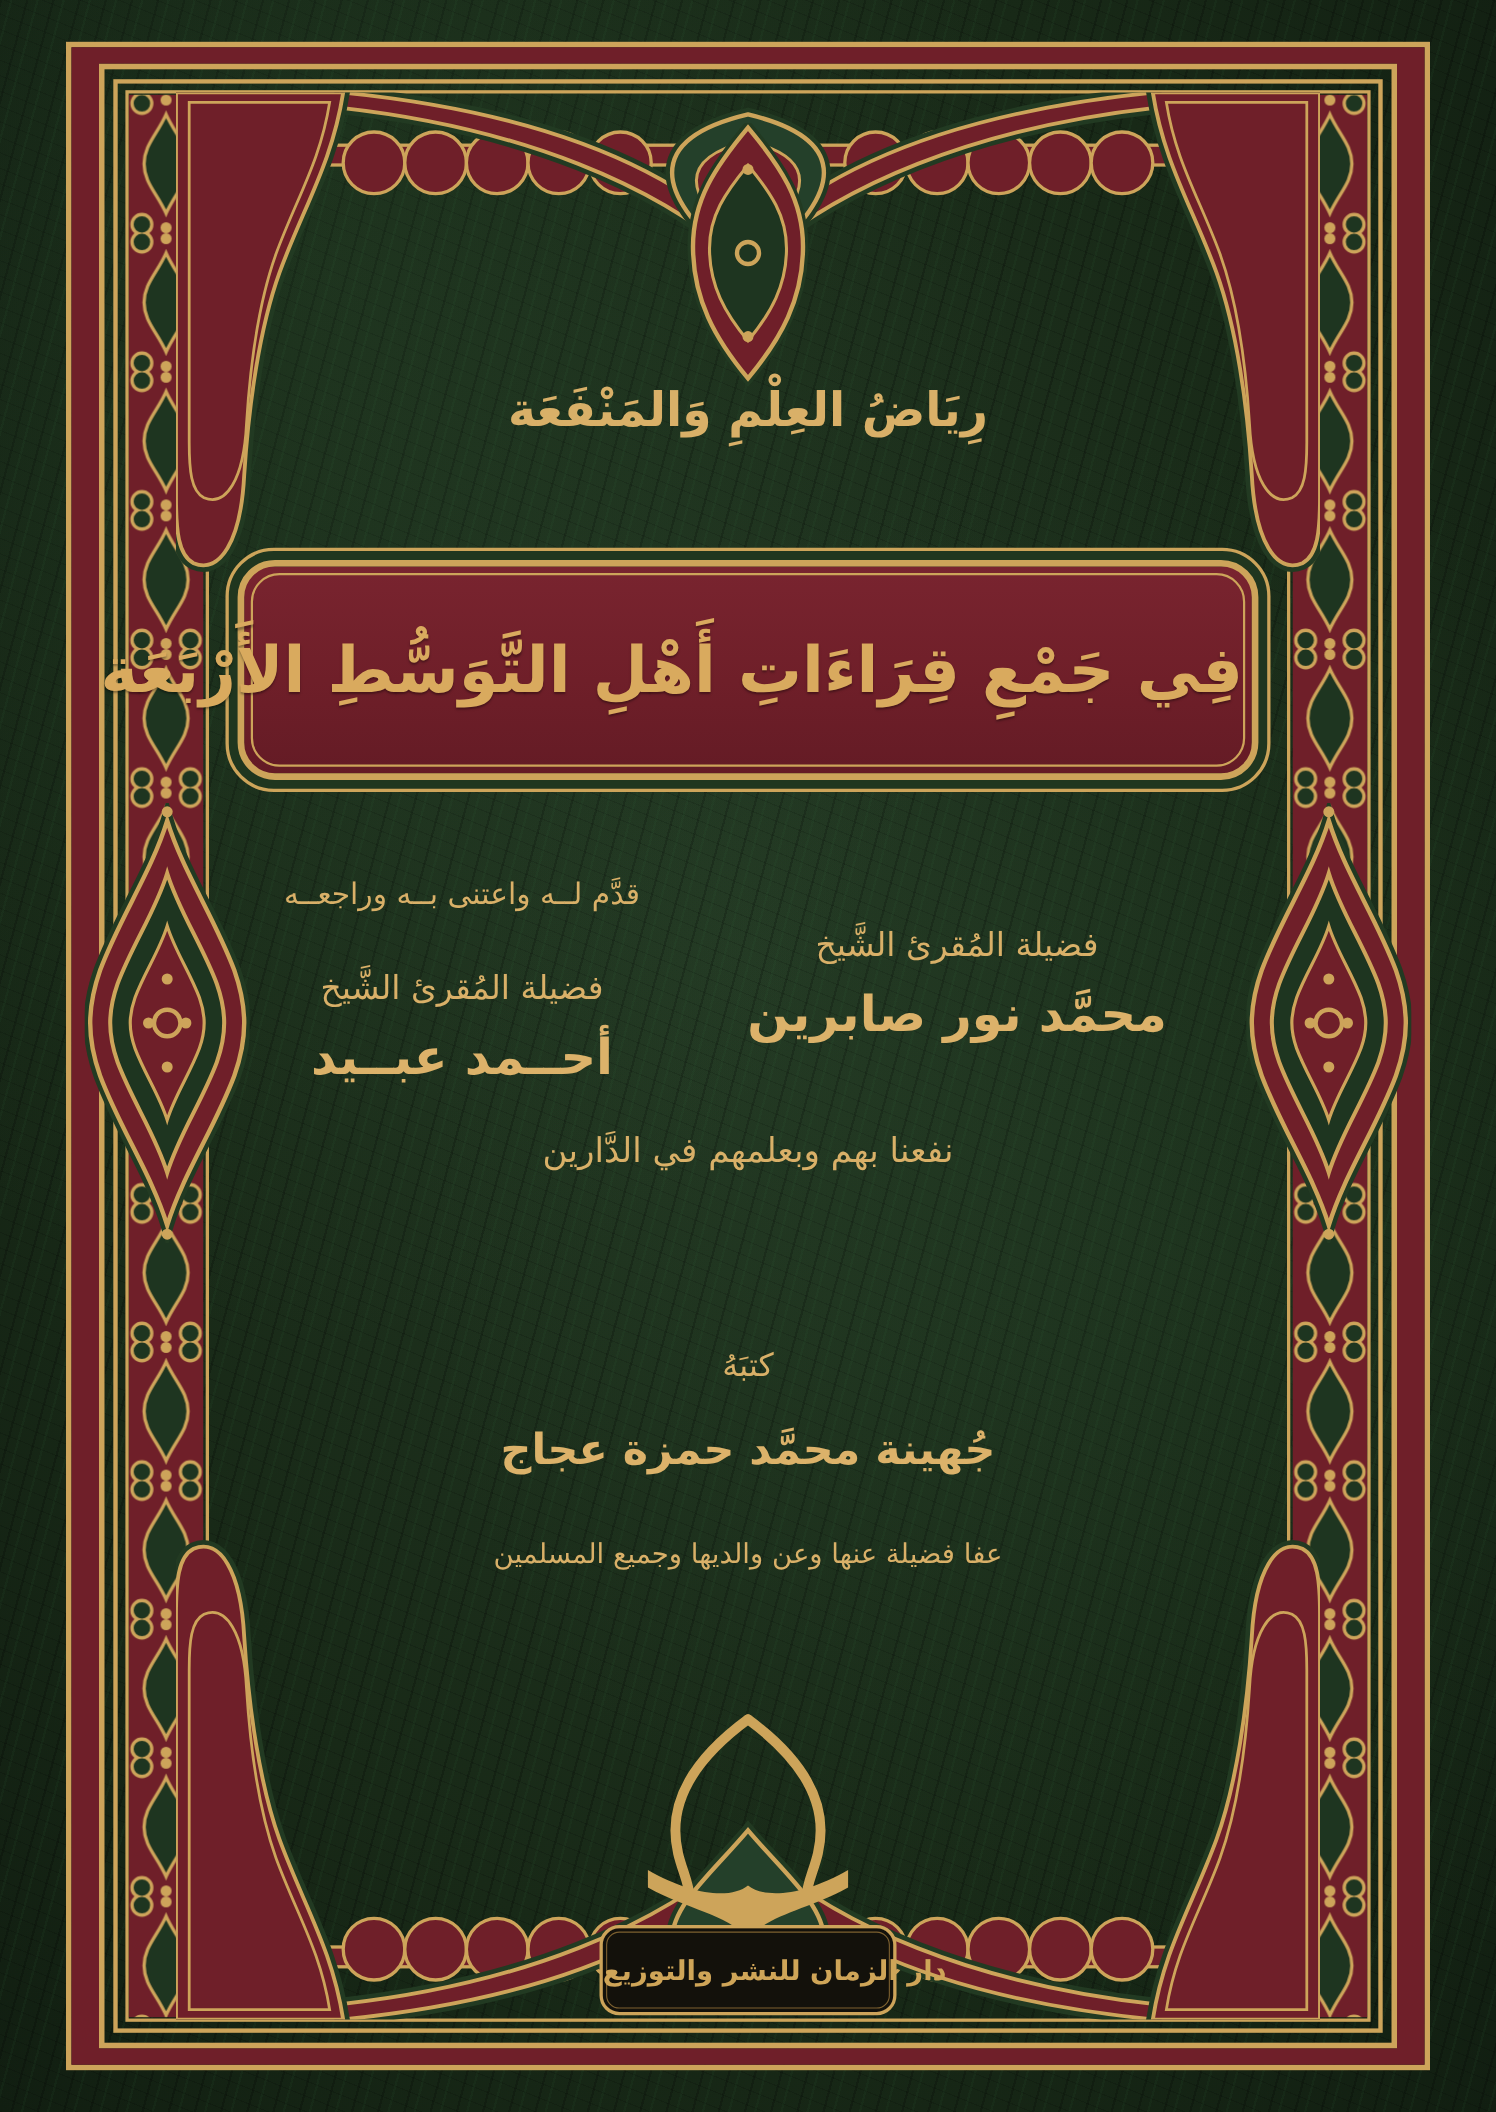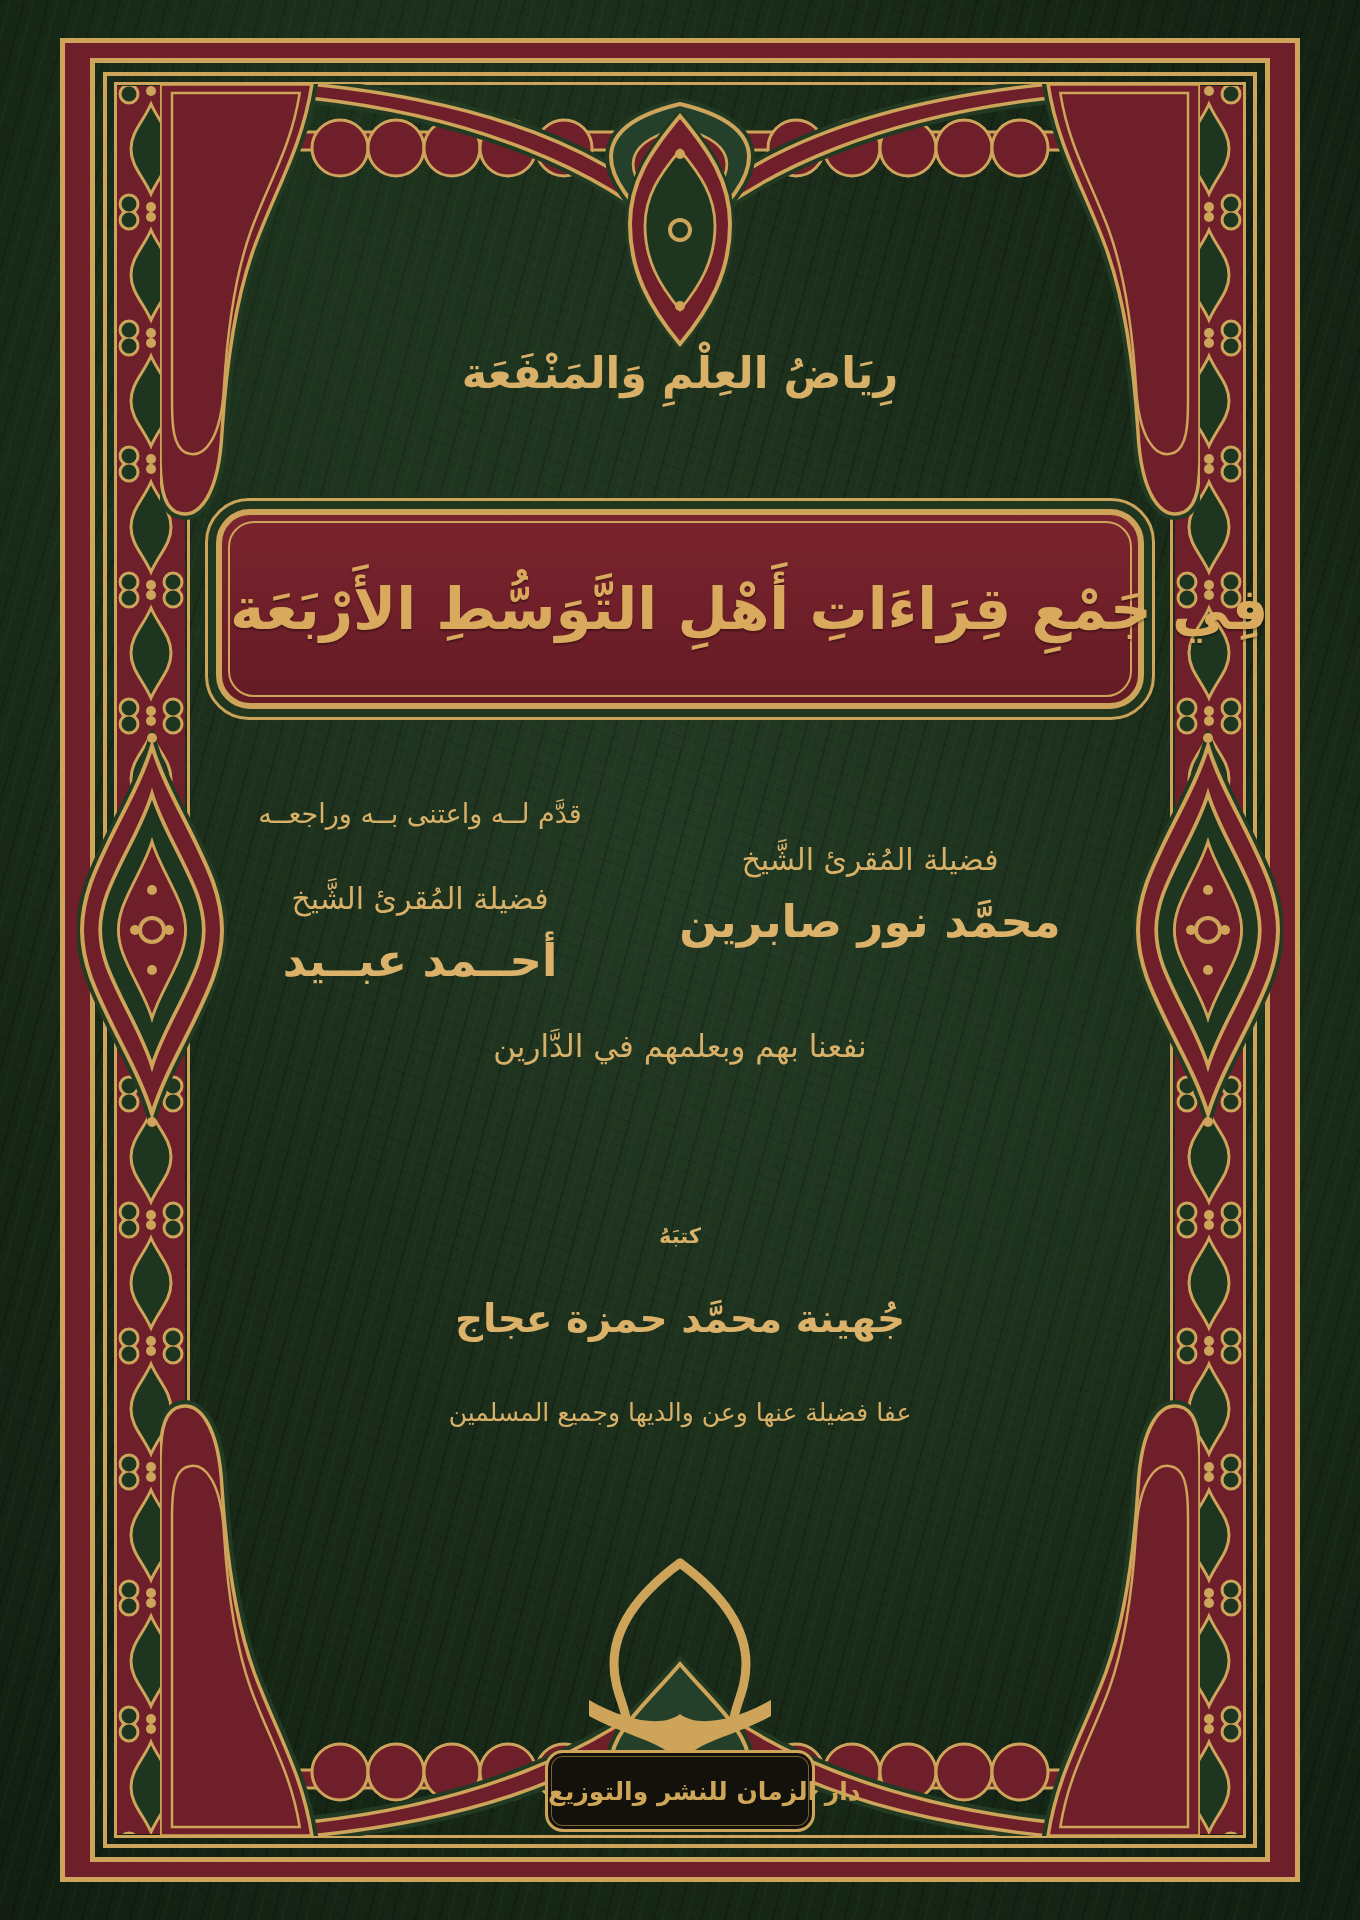--- a/index.html
+++ b/index.html
@@ -32,31 +32,31 @@
   .medallion{position:absolute;top:730px;width:150px;height:400px;}
   .medallion.left{left:77px;}
   .medallion.right{left:1133px;}
   .txt{position:absolute;left:0;width:100%;text-align:center;color:#d9b068;}
   .series-title{top:348px;font-size:43px;font-weight:bold;letter-spacing:0;text-align:center;}
   .title-plaque{position:absolute;left:205px;top:498px;width:950px;height:222px;
     border:3px solid #cda45a;border-radius:44px;background:#20361f;padding:8px;}
   .title-plaque-mid{width:100%;height:100%;border:6px solid #cda45a;border-radius:34px;
     background:linear-gradient(180deg,#79242f 0%,#6f1f29 55%,#641b25 100%);padding:6px;}
   .title-plaque-inner{width:100%;height:100%;border:2px solid #cda45a;border-radius:26px;
-    display:flex;align-items:center;justify-content:flex-start;}
+    display:flex;align-items:center;justify-content:flex-end;}
   .main-title{font-size:58px;font-weight:bold;color:#d9aa5e;white-space:nowrap;
     text-shadow:0 2px 2px rgba(0,0,0,.35);}
   .attcol{position:absolute;text-align:center;color:#d9b068;margin-top:12px;}
   .attcol-right{left:630px;top:778px;width:480px;}
   .attcol-left{left:195px;top:786px;width:450px;}
   .att-intro{font-size:27px;}
   .att-title{font-size:30px;margin-top:52px;}
   .att-name{font-size:45px;font-weight:bold;margin-top:18px;color:#dcb26a;}
   .blessing{top:1028px;font-size:31px;}
-  .katabahu{top:1224px;font-size:21px;font-weight:bold;}
+  .katabahu{top:1224px;font-size:29px;}
   .author-name{top:1296px;font-size:39px;font-weight:bold;color:#dcb26a;}
   .author-dua{top:1398px;font-size:25px;}
   .dome{position:absolute;left:578px;top:1558px;width:204px;height:170px;}
   .book{position:absolute;left:583px;top:1690px;width:194px;height:78px;}
   .plaque{position:absolute;left:545px;top:1750px;width:270px;height:82px;
     background:#13110b;border:3px solid #cda45a;border-radius:18px;
     box-shadow:inset 0 0 0 3px #13110b, inset 0 0 0 4px #7e6130;
     display:flex;align-items:center;justify-content:flex-start;}
   .publisher{font-size:25px;font-weight:bold;color:#cfa558;white-space:nowrap;}
 </style>

